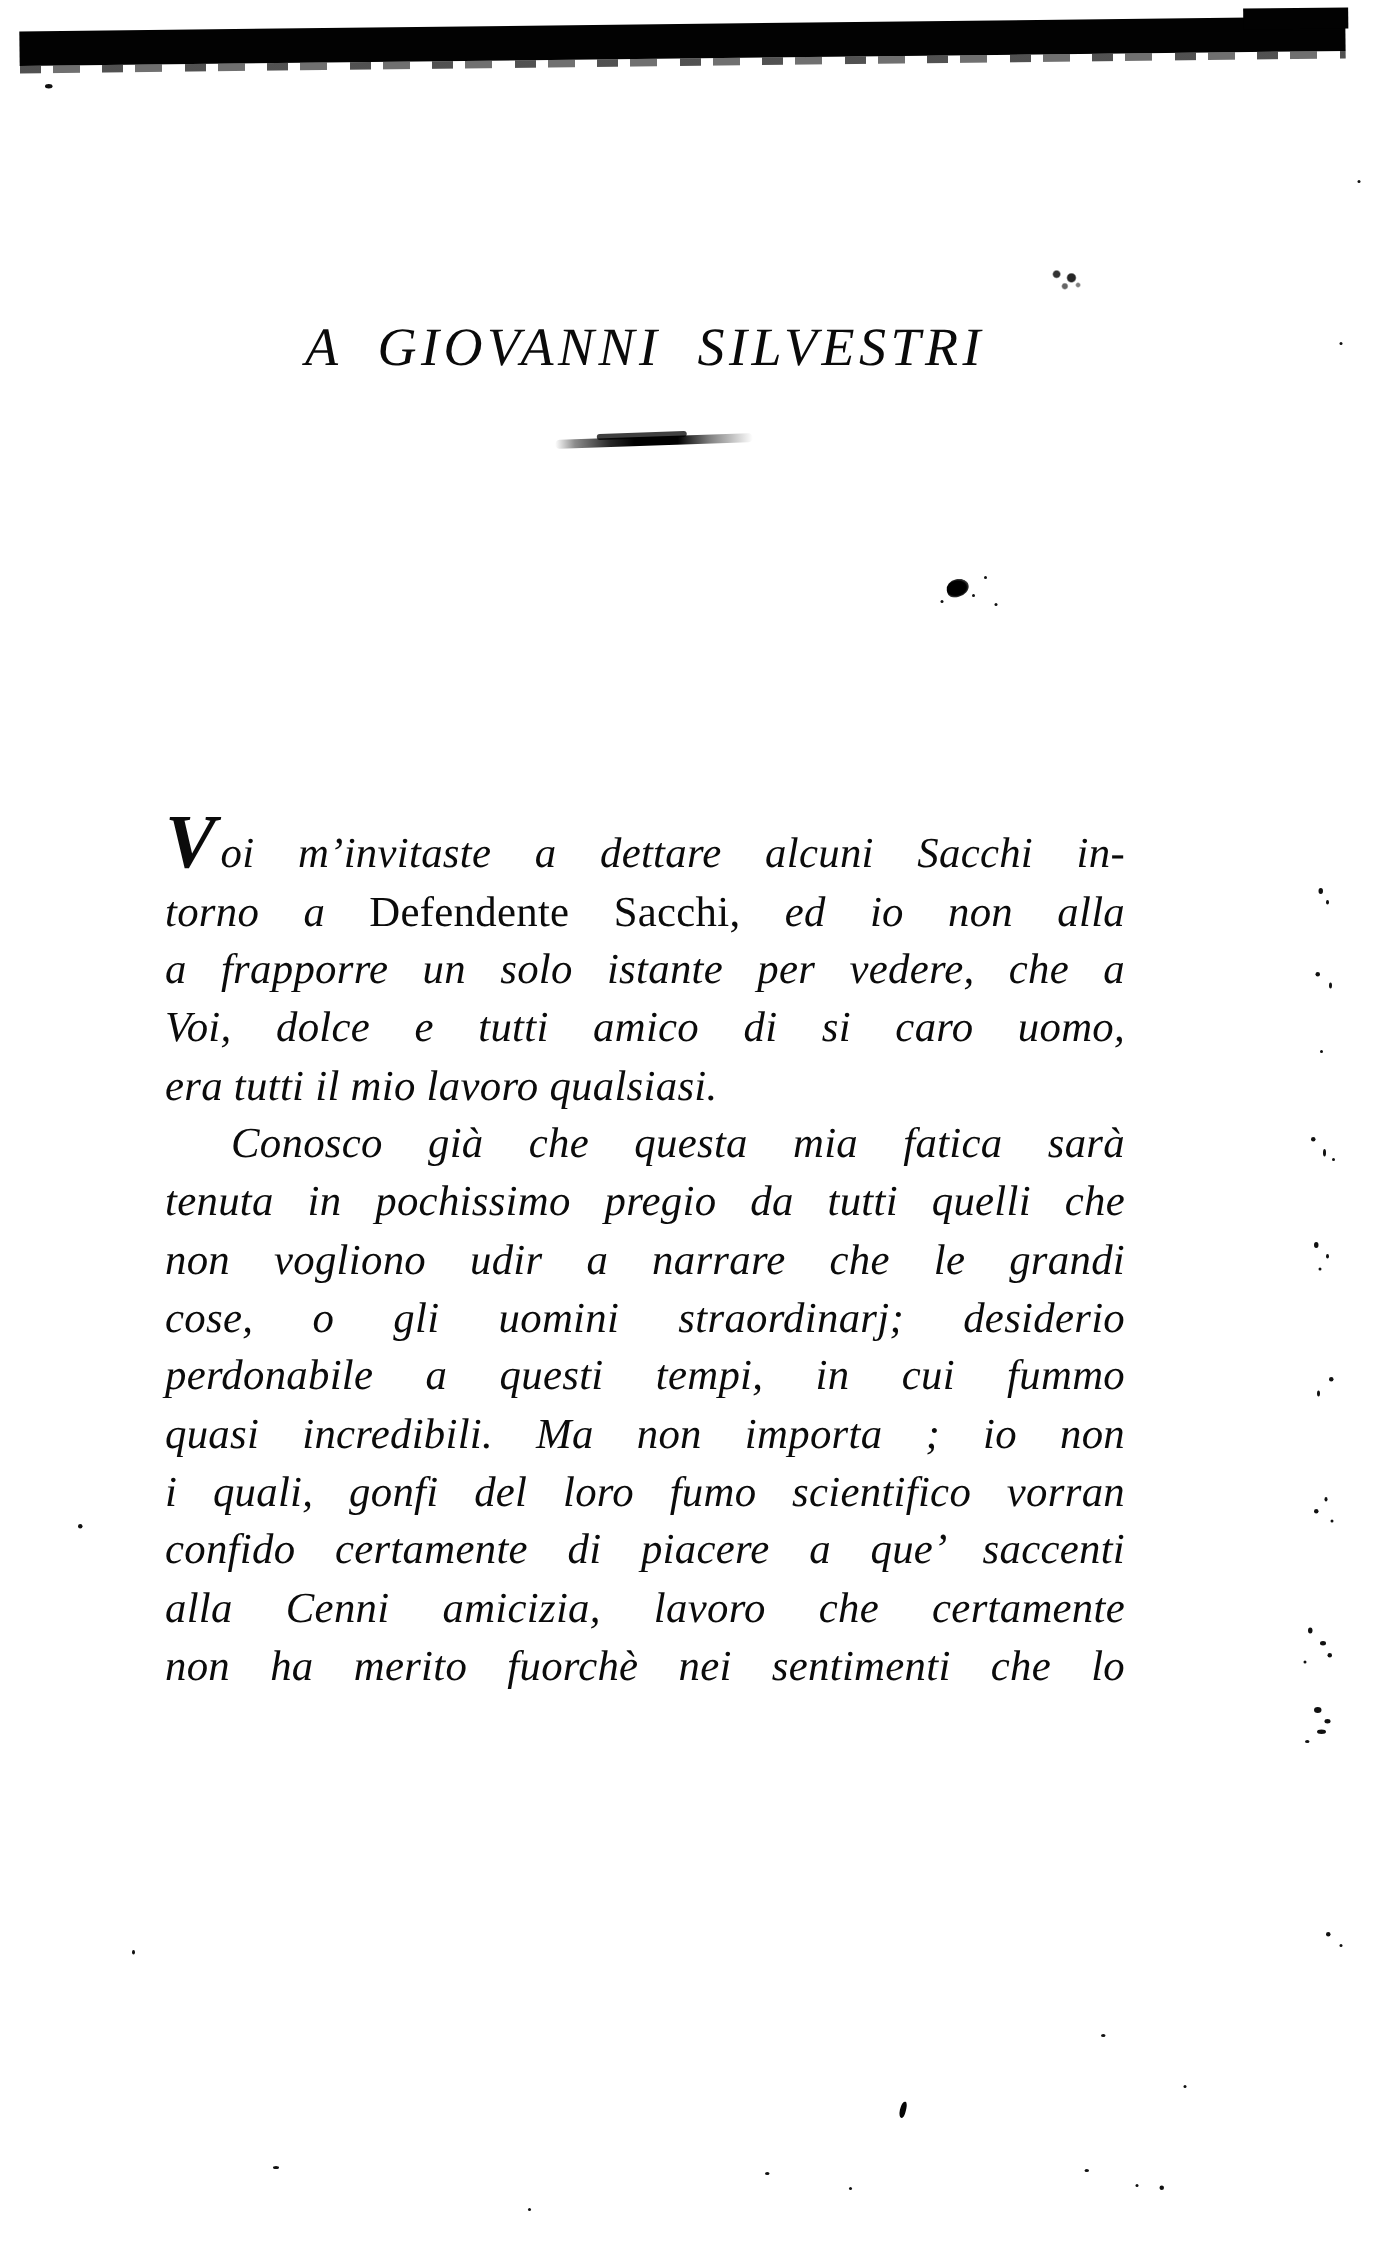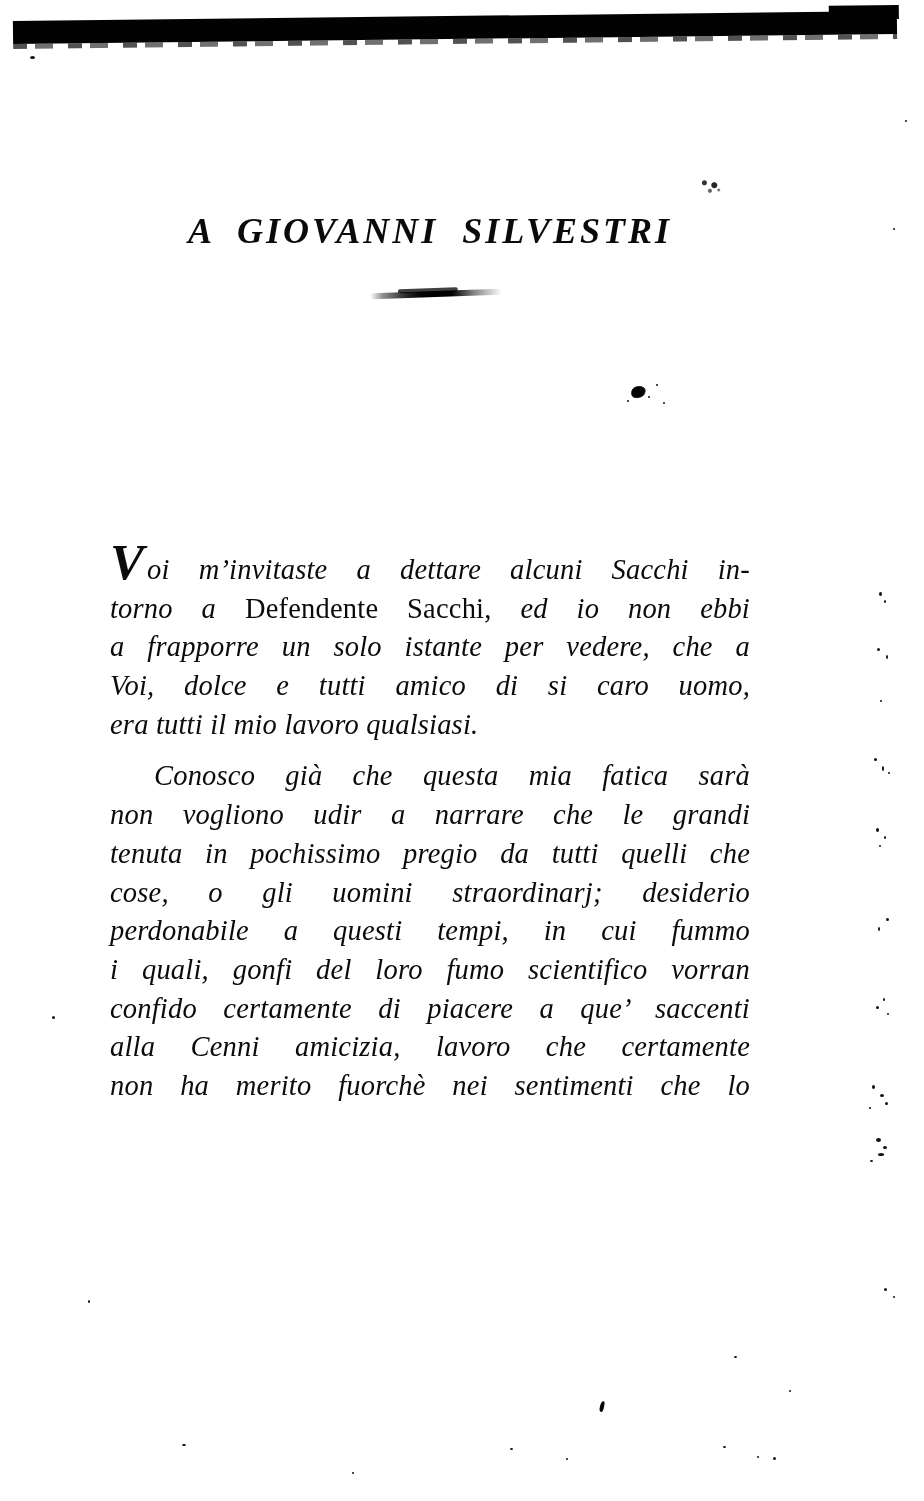--- a/index.html
+++ b/index.html
@@ -41,21 +41,21 @@
     width: 70px; height: 14px;
     background: #020202;
   }
   .heading {
     position: absolute;
     left: 110px; top: 210px;
     width: 640px;
     margin: 0;
     text-align: center;
     font-style: italic;
-    font-weight: bold;
+    font-weight: normal;
     font-size: 36px;
     letter-spacing: 3px;
     word-spacing: 12px;
     color: #0a0a0a;
     white-space: nowrap;
   }
   
   .divider {
     position: absolute;
     left: 370px; top: 291px;
@@ -93,21 +93,21 @@
   .line.lastline { text-align-last: left; }
   .line.indent { text-indent: 44px; }
   .roman { font-style: normal; }
   .dropcap {
     font-size: 51px;
     line-height: 0;
     font-weight: bold;
     letter-spacing: 1px;
     padding-right: 2px;
   }
-  .para2 { margin-top: 13px; }
+  .para2 { margin-top: 0; }
   
   .speck { position: absolute; background: #111; border-radius: 50%; }
   .inkblot {
     position: absolute;
     left: 631px; top: 386px;
     width: 15px; height: 12px;
     background: radial-gradient(ellipse at 45% 50%, #000 0 55%, rgba(0,0,0,.75) 70%, transparent 75%);
     border-radius: 54% 46% 60% 40%;
     transform: rotate(-12deg);
   }
@@ -142,32 +142,33 @@
   <h1 class="heading">A GIOVANNI SILVESTRI</h1>
 
   <div class="divider"></div>
 
   <div class="inkblot"></div>
 
   <div class="body-text">
 
     <div class="para1">
       <div class="line"><span class="dropcap">V</span><span>oi m’invitaste a dettare alcuni Sacchi in-</span></div>
-      <div class="line"><span>torno a </span><span class="roman">Defendente Sacchi,</span><span> ed io non ebbi</span></div>
+      <div class="line"><span>torno a </span><span class="roman">Defendente Sacchi,</span><span> ed io non alla</span></div>
       <div class="line">a frapporre un solo istante per vedere, che a</div>
       <div class="line">Voi, dolce e tutti amico di si caro uomo,</div>
       <div class="line lastline">era tutti il mio lavoro qualsiasi.</div>
     </div>
 
     <div class="para2">
       <div class="line indent">Conosco già che questa mia fatica sarà</div>
+      <div class="line">tenuta in pochissimo pregio da tutti quelli che</div>
       <div class="line">non vogliono udir a narrare che le grandi</div>
-      <div class="line">tenuta in pochissimo pregio da tutti quelli che</div>
       <div class="line">cose, o gli uomini straordinarj; desiderio</div>
       <div class="line">perdonabile a questi tempi, in cui fummo</div>
+      <div class="line">quasi incredibili. Ma non importa ; io non</div>
       <div class="line">i quali, gonfi del loro fumo scientifico vorran</div>
       <div class="line">confido certamente di piacere a que’ saccenti</div>
       <div class="line">alla Cenni amicizia, lavoro che certamente</div>
       <div class="line">non ha merito fuorchè nei sentimenti che lo</div>
     </div>
 
   </div>
 
   <div class="comma-mark"></div>
 

